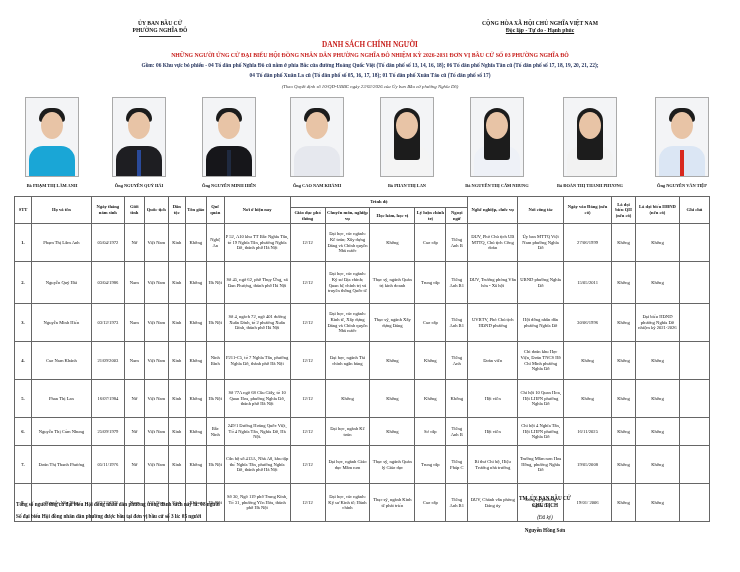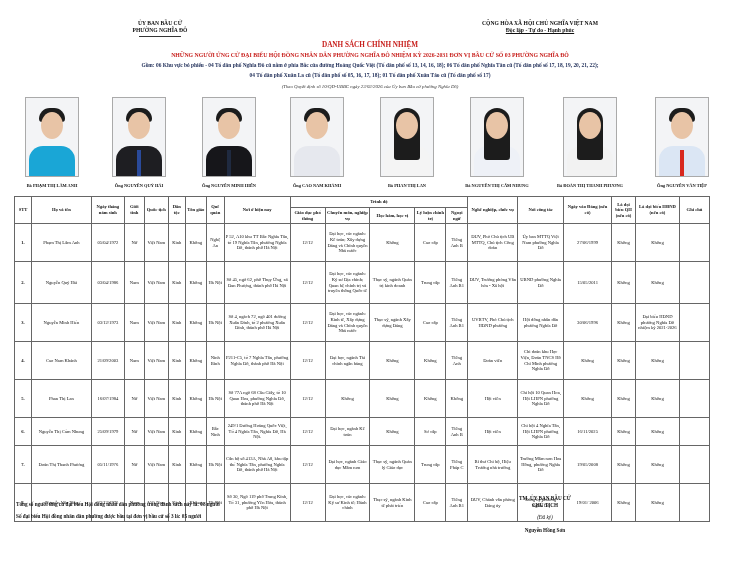--- a/index.html
+++ b/index.html
@@ -47,21 +47,21 @@
   <div>PHƯỜNG NGHĨA ĐÔ</div>
   <div class="rule"></div>
 </div>
 
 <div class="hdr-right">
   <div>CỘNG HÒA XÃ HỘI CHỦ NGHĨA VIỆT NAM</div>
   <div class="motto">Độc lập - Tự do - Hạnh phúc</div>
 </div>
 
 <div class="title-block">
-  <div class="t1">DANH SÁCH CHÍNH NHIỆM</div>
+  <div class="t1">DANH SÁCH CHÍNH NGƯỜI</div>
   <div class="t2">NHỮNG NGƯỜI ỨNG CỬ ĐẠI BIỂU HỘI ĐỒNG NHÂN DÂN PHƯỜNG NGHĨA ĐÔ NHIỆM KỲ 2026-2031 ĐƠN VỊ BẦU CỬ SỐ 03 PHƯỜNG NGHĨA ĐÔ</div>
   <div class="t3">Gồm: 06 Khu vực bỏ phiếu - 04 Tổ dân phố Nghĩa Đô cũ nằm ở phía Bắc của đường Hoàng Quốc Việt (Tổ dân phố số 13, 14, 16, 18); 06 Tổ dân phố Nghĩa Tân cũ (Tổ dân phố số 17, 18, 19, 20, 21, 22);</div>
   <div class="t3">04 Tổ dân phố Xuân La cũ (Tổ dân phố số 05, 16, 17, 18); 01 Tổ dân phố Xuân Tảo cũ (Tổ dân phố số 17)</div>
   <div class="t4">(Theo Quyết định số 10/QĐ-UBBC ngày 23/02/2026 của Ủy ban Bầu cử phường Nghĩa Đô)</div>
 </div>
 
 <div class="photos" id="photos">
     <div class="photo" style="left: 7px;">
       <div class="frame">
         <div class="body" style="background: rgb(26, 166, 214);"></div>

